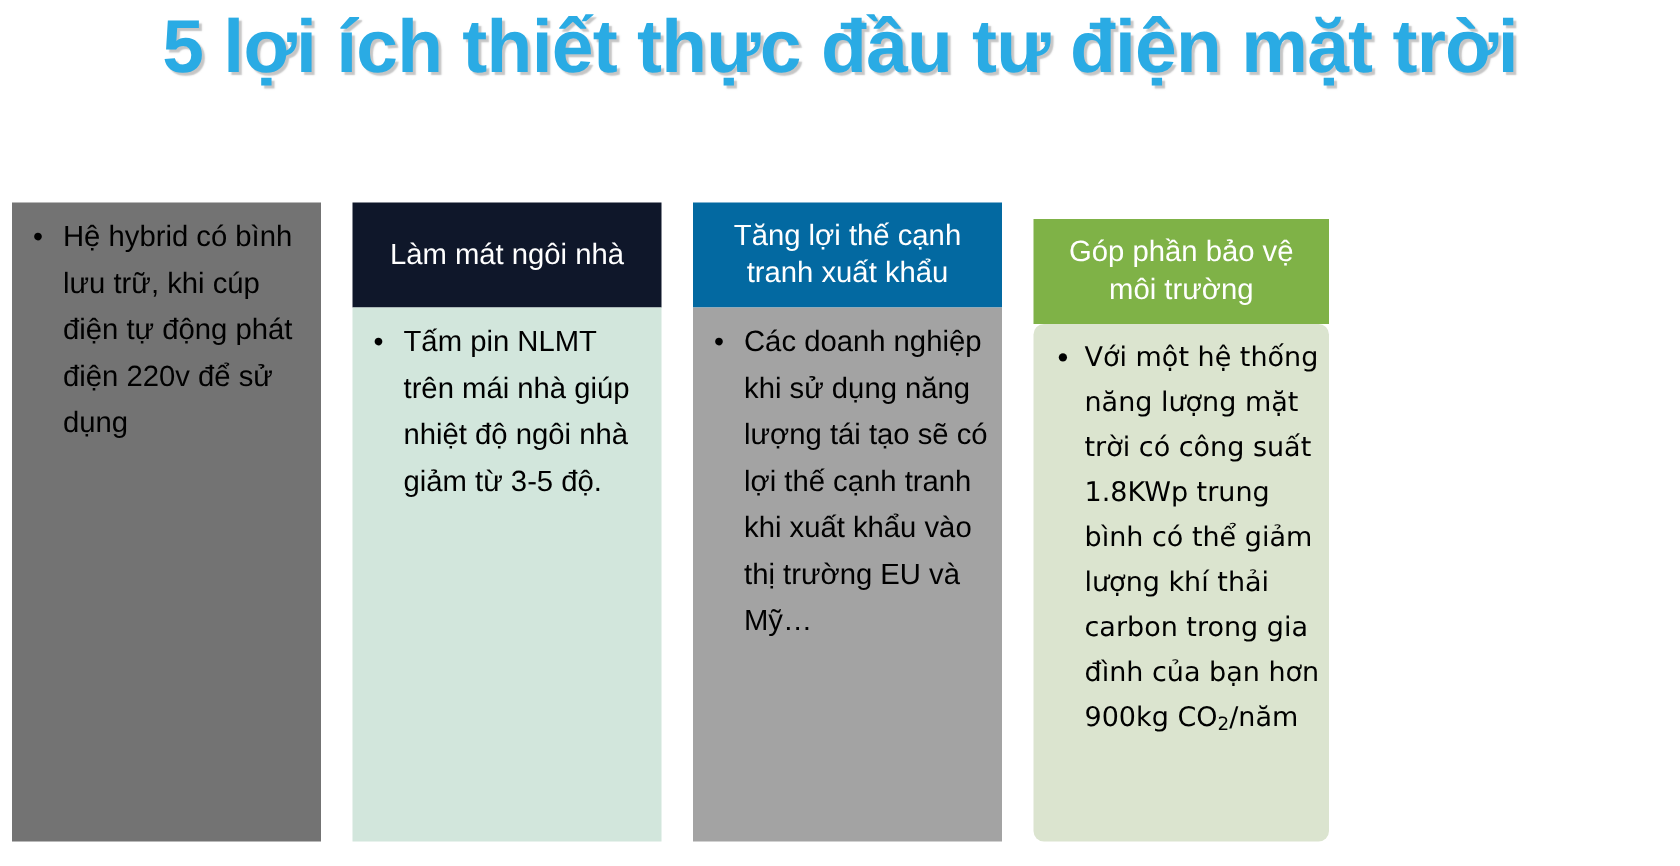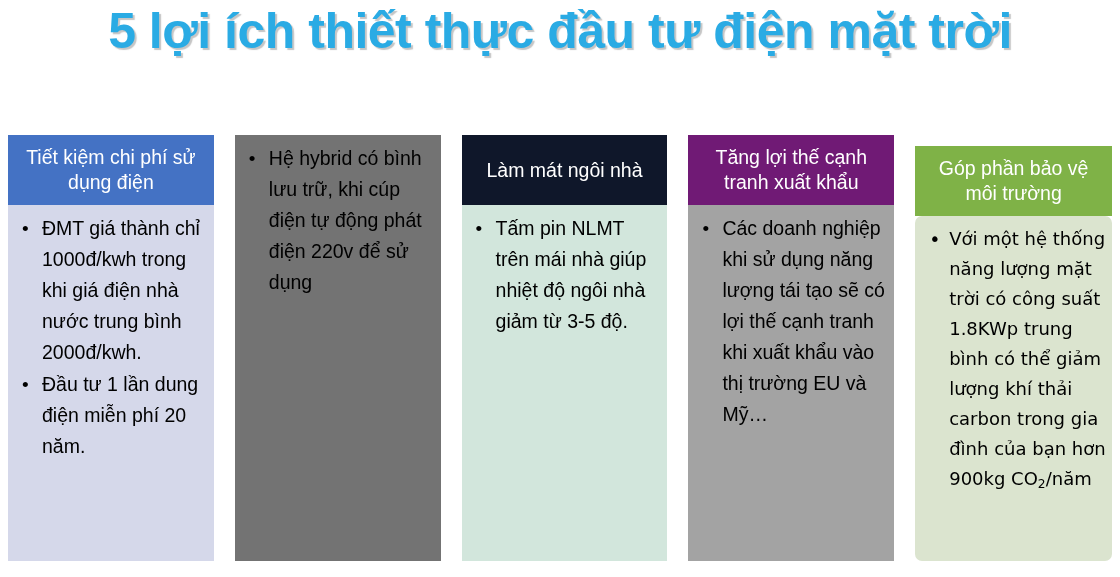--- a/index.html
+++ b/index.html
@@ -124,49 +124,40 @@
 </style>
 </head>
 <body style="background: rgb(255, 255, 255);">
 
 <div class="slide">
 
   <div class="title" style="color: rgb(42, 171, 228);">5 lợi ích thiết thực đầu tư điện mặt trời</div>
 
   <div class="columns">
 
-    <div class="col" style="width:206px">
-      <div class="col-head" style="background: rgb(68, 114, 196);">Tiết kiệm chi phí sử dụng điện</div>
-      <div class="col-body" style="background: rgb(213, 216, 234);">
-        <ul class="bullets">
-          <li>ĐMT giá thành chỉ 1000đ/kwh trong khi giá điện nhà nước trung bình 2000đ/kwh.</li>
-          <li>Đầu tư 1 lần dung điện miễn phí 20 năm.</li>
-        </ul>
-      </div>
-    </div>
 
     <div class="col" style="width:206px">
       <div class="col-body" style="background: #737373;">
         <ul class="bullets">
           <li>Hệ hybrid có bình lưu trữ, khi cúp điện tự động phát điện 220v để sử dụng</li>
         </ul>
       </div>
     </div>
 
     <div class="col" style="width:206px">
       <div class="col-head" style="background: #0f172a;">Làm mát ngôi nhà</div>
       <div class="col-body" style="background: rgb(210, 230, 220);">
         <ul class="bullets">
           <li>Tấm pin NLMT trên mái nhà giúp nhiệt độ ngôi nhà giảm từ 3-5 độ.</li>
         </ul>
       </div>
     </div>
 
     <div class="col" style="width:206px">
-      <div class="col-head" style="background: #701a75;">Tăng lợi thế cạnh tranh xuất khẩu</div>
+      <div class="col-head" style="background: #0369a1;">Tăng lợi thế cạnh tranh xuất khẩu</div>
       <div class="col-body" style="background: #a3a3a3;">
         <ul class="bullets">
           <li>Các doanh nghiệp khi sử dụng năng lượng tái tạo sẽ có lợi thế cạnh tranh khi xuất khẩu vào thị trường EU và Mỹ…</li>
         </ul>
       </div>
     </div>
 
     <div class="col wide-font" style="width:197px">
       <div class="col-head" style="background: rgb(127, 178, 71); margin-top: 11px;">Góp phần bảo vệ môi trường</div>
       <div class="col-body" style="background: rgb(219, 228, 207); border-radius: 7px;">

